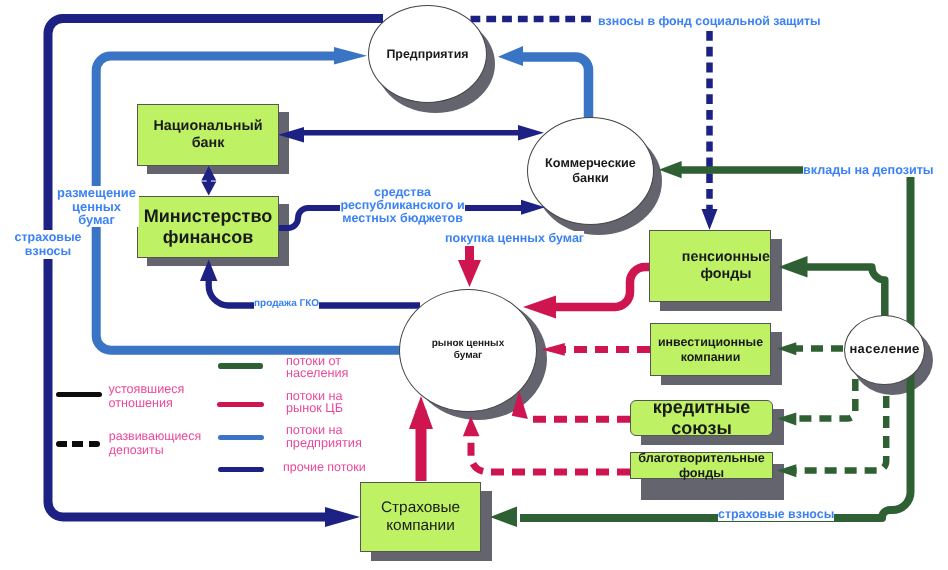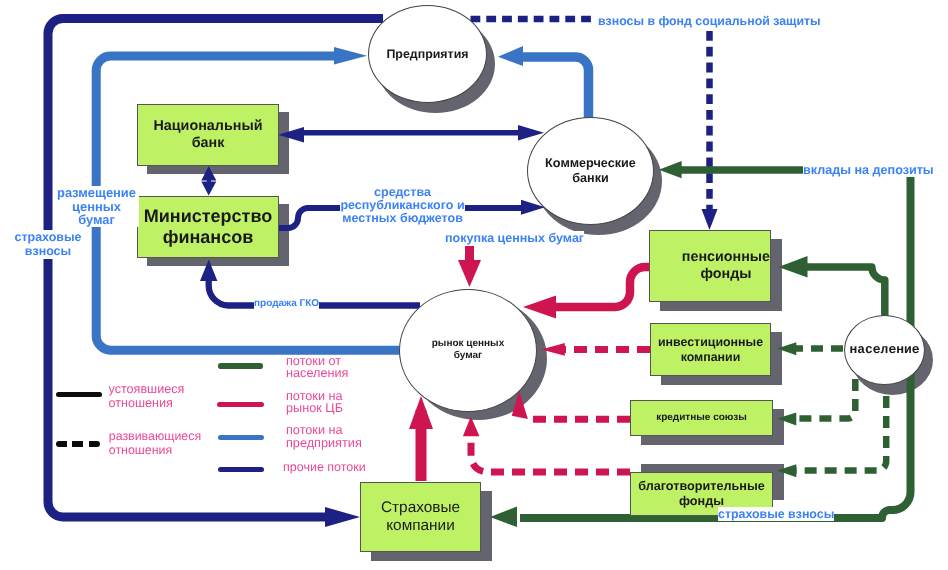--- a/index.html
+++ b/index.html
@@ -132,22 +132,22 @@
 банки</span></div>
   <div class="node box" style="left:137px;top:196px;width:142px;height:62px;font-size:18px;"><span>Министерство
 финансов</span></div>
   <div class="node box" style="left:649px;top:230px;width:122px;height:72px;font-size:14.3px;justify-content:flex-end;"><span>пенсионные
 фонды</span></div>
   <div class="node circ" style="left:399px;top:288.5px;width:138px;height:123px;font-size:10px;"><span>рынок ценных
 бумаг</span></div>
   <div class="node box" style="left:650px;top:323px;width:121px;height:53px;font-size:12.4px;"><span>инвестиционные
 компании</span></div>
   <div class="node circ" style="left:844px;top:315px;width:81px;height:70px;font-size:13.0px;font-family:Liberation Mono, monospace;"><span>население</span></div>
-  <div class="node box" style="left:630px;top:400px;width:143px;height:36px;font-size:10px;"><span>кредитные союзы</span></div>
-  <div class="node box" style="left:630px;top:472px;width:143px;height:44px;font-size:12.65px;"><span>благотворительные
+  <div class="node box" style="left:630px;top:400px;width:143px;height:36px;font-size:18px;border-radius:6px;"><span>кредитные союзы</span></div>
+  <div class="node box" style="left:630px;top:452px;width:143px;height:27px;font-size:12.65px;"><span>благотворительные
 фонды</span></div>
   <div class="node box" style="left:360px;top:482px;width:121px;height:70px;font-size:15.4px;font-weight:normal;"><span>Страховые
 компании</span></div>
 
   <div class="lbl opaque" style="left:598px;top:14px;font-size:12.35px;line-height:14px;"><span>взносы в фонд социальной защиты</span></div>
   <div class="lbl opaque" style="left:803px;top:163px;font-size:12.6px;line-height:14px;"><span>вклады на депозиты</span></div>
   <div class="lbl opaque" style="left:54px;top:186px;font-size:12.9px;line-height:13.6px;text-align:center;width:85px;"><span>размещение
 ценных
 бумаг</span></div>
   <div class="lbl opaque" style="left:340px;top:186px;font-size:12.5px;line-height:13px;text-align:center;width:125px;"><span>средства
@@ -157,21 +157,21 @@
 взносы</span></div>
   <div class="lbl opaque" style="left:445px;top:231px;font-size:12.5px;line-height:14px;"><span>покупка ценных бумаг</span></div>
   <div class="lbl opaque" style="left:254px;top:296px;font-size:10px;line-height:15px;"><span>продажа ГКО</span></div>
   <div class="lbl opaque" style="left:718px;top:507px;font-size:12.4px;line-height:14px;"><span>страховые взносы</span></div>
 
   <div class="legend-line" style="left:55.5px;top:391.5px;width:46.6px;height:5.3px;background:#0c0c0c;border-radius:2.6px;"></div>
   <div class="legend-text" style="left:108.5px;top:381.5px;font-size:12.6px;line-height:14.1px;"><span>устоявшиеся
 отношения</span></div>
   <div class="legend-line" style="left:55.5px;top:441px;width:44.5px;height:6.3px;background:repeating-linear-gradient(to right,#0c0c0c 0 11px,transparent 11px 16.5px);border-radius:3px;"></div>
   <div class="legend-text" style="left:108.8px;top:428.6px;font-size:12.4px;line-height:14.1px;"><span>развивающиеся
-отношения</span></div>
+депозиты</span></div>
 
   <div class="legend-line" style="left:218px;top:363px;width:45.2px;height:5.7px;background:#2e6033;border-radius:2.8px;"></div>
   <div class="legend-text" style="left:286px;top:354.5px;font-size:12.7px;line-height:12.9px;"><span>потоки от
 населения</span></div>
   <div class="legend-line" style="left:217.4px;top:402.3px;width:46.5px;height:5px;background:#ce1550;border-radius:2.5px;"></div>
   <div class="legend-text" style="left:286px;top:389.5px;font-size:12.7px;line-height:12.9px;"><span>потоки на
 рынок ЦБ</span></div>
   <div class="legend-line" style="left:217.8px;top:434.6px;width:46.1px;height:5.2px;background:#3a74c4;border-radius:2.6px;"></div>
   <div class="legend-text" style="left:286px;top:423.8px;font-size:12.7px;line-height:12.9px;"><span>потоки на
 предприятия</span></div>

